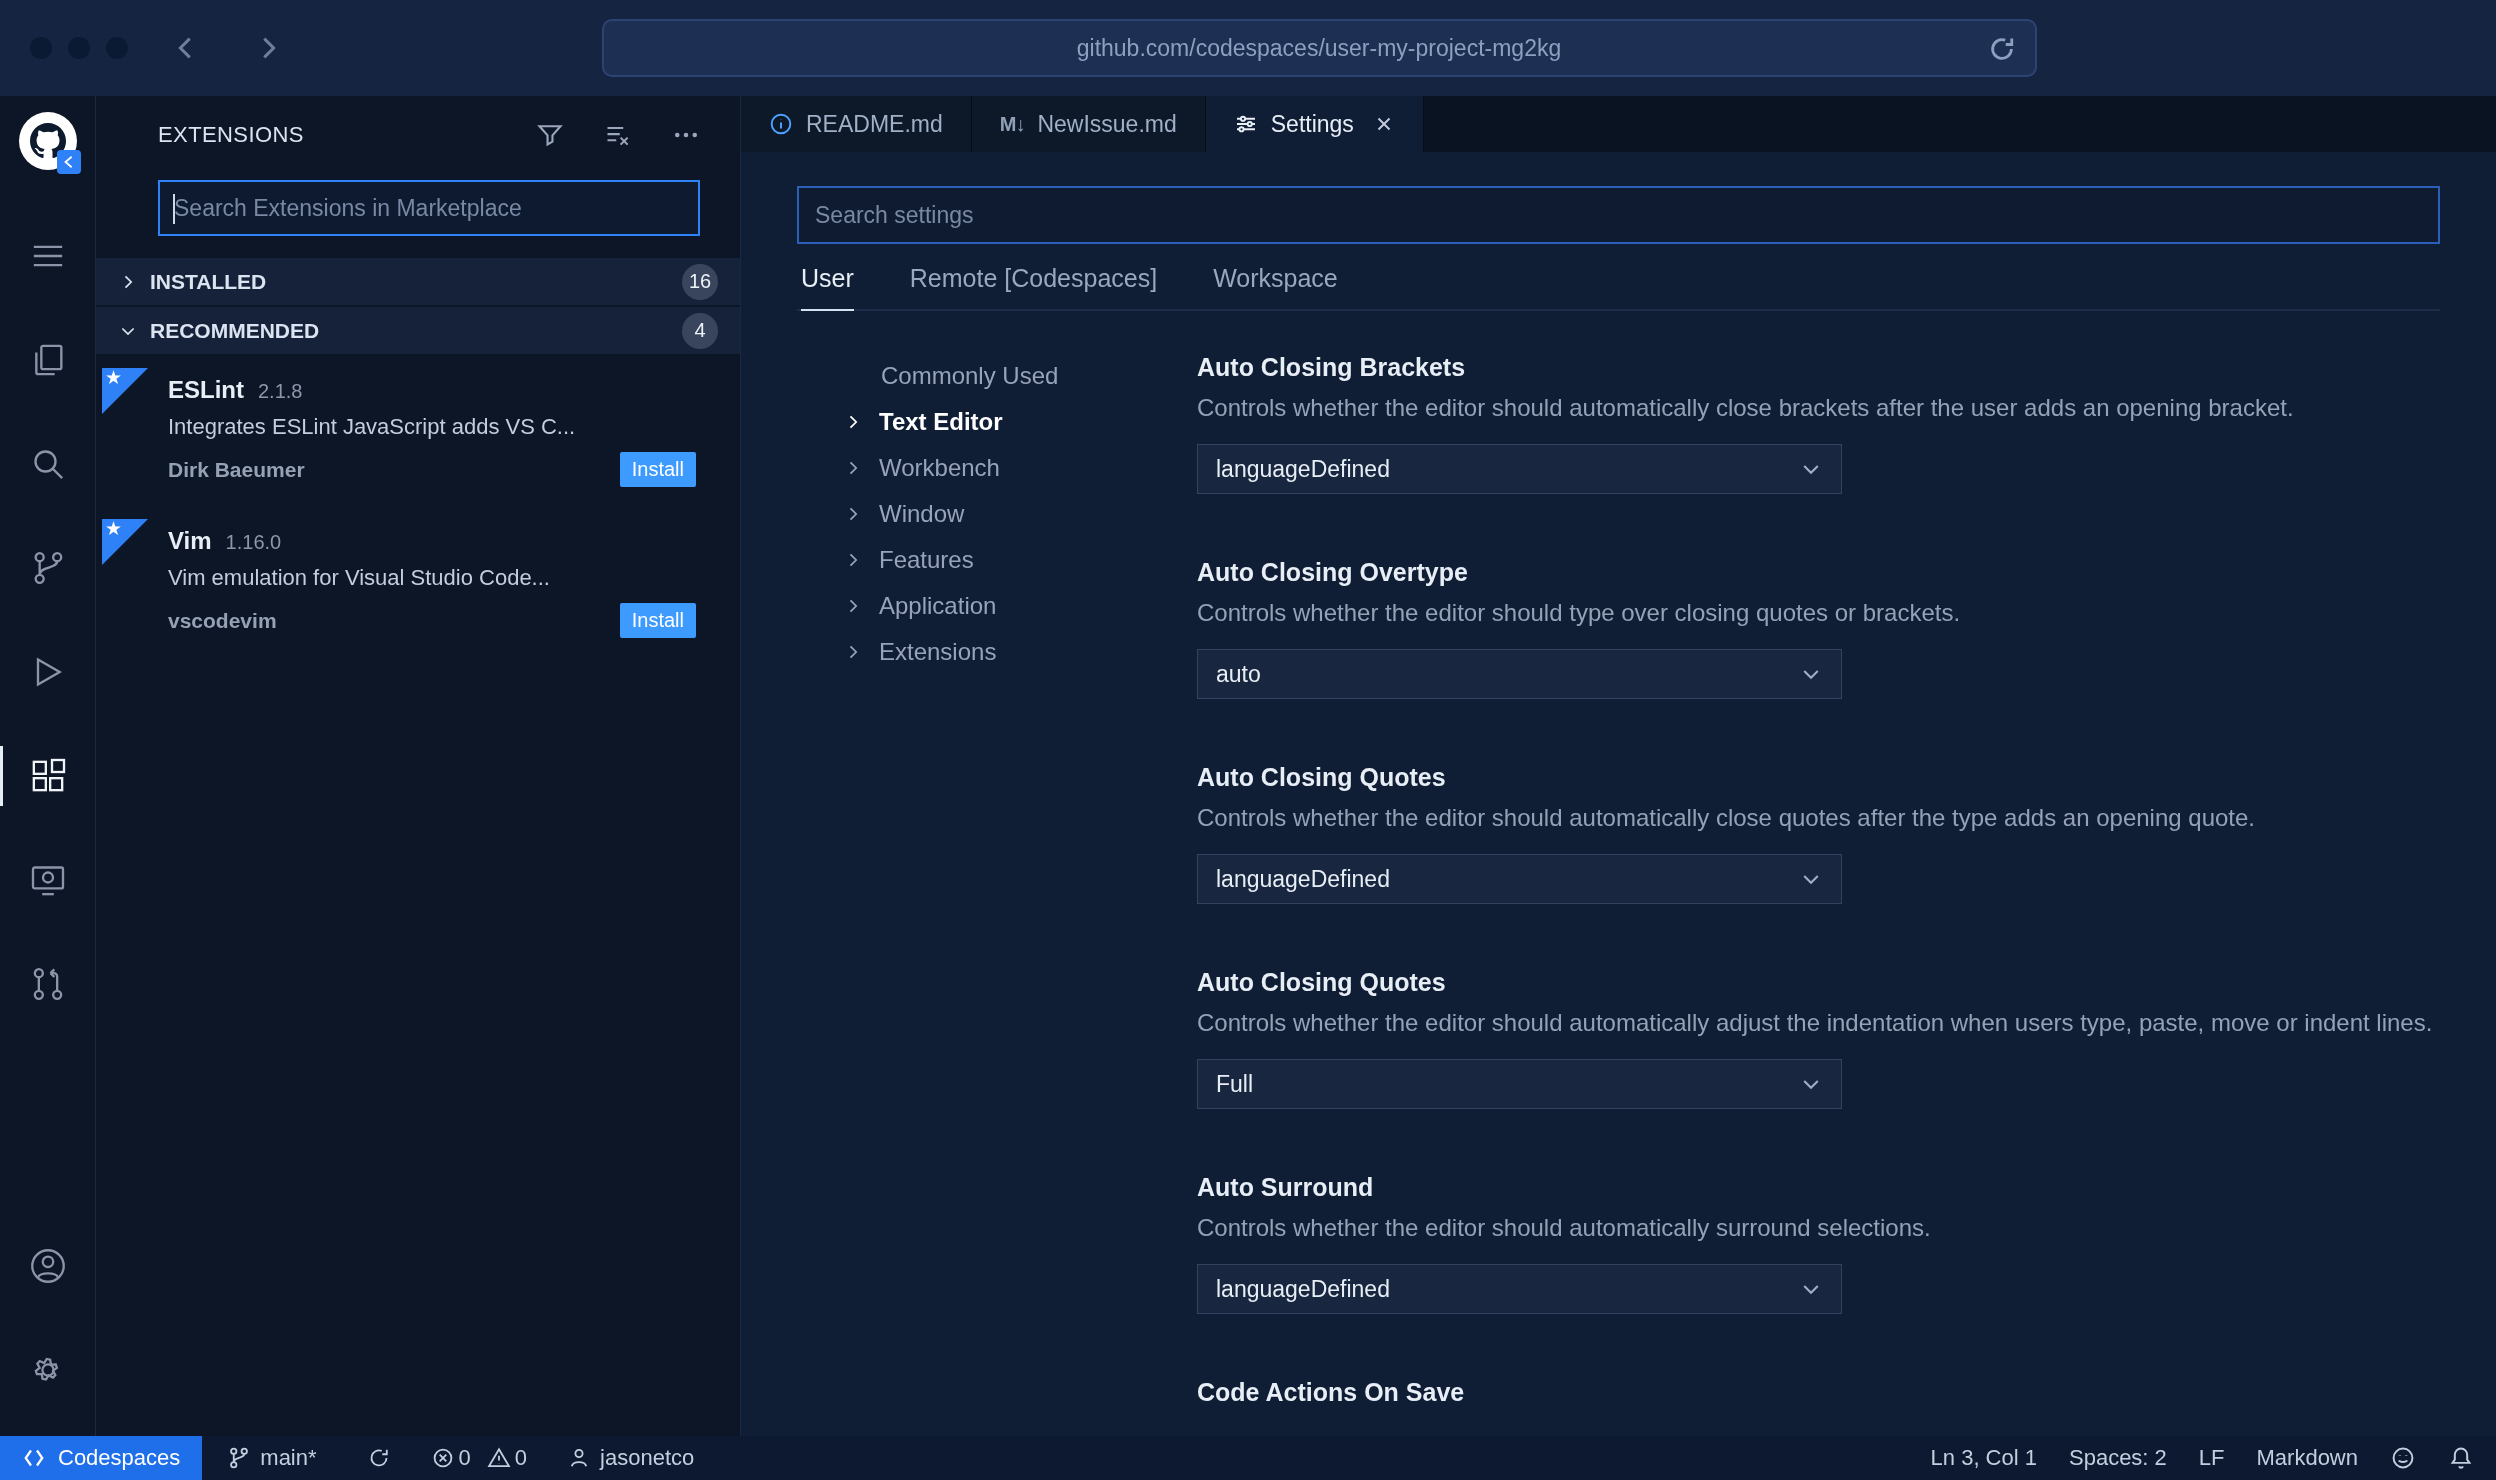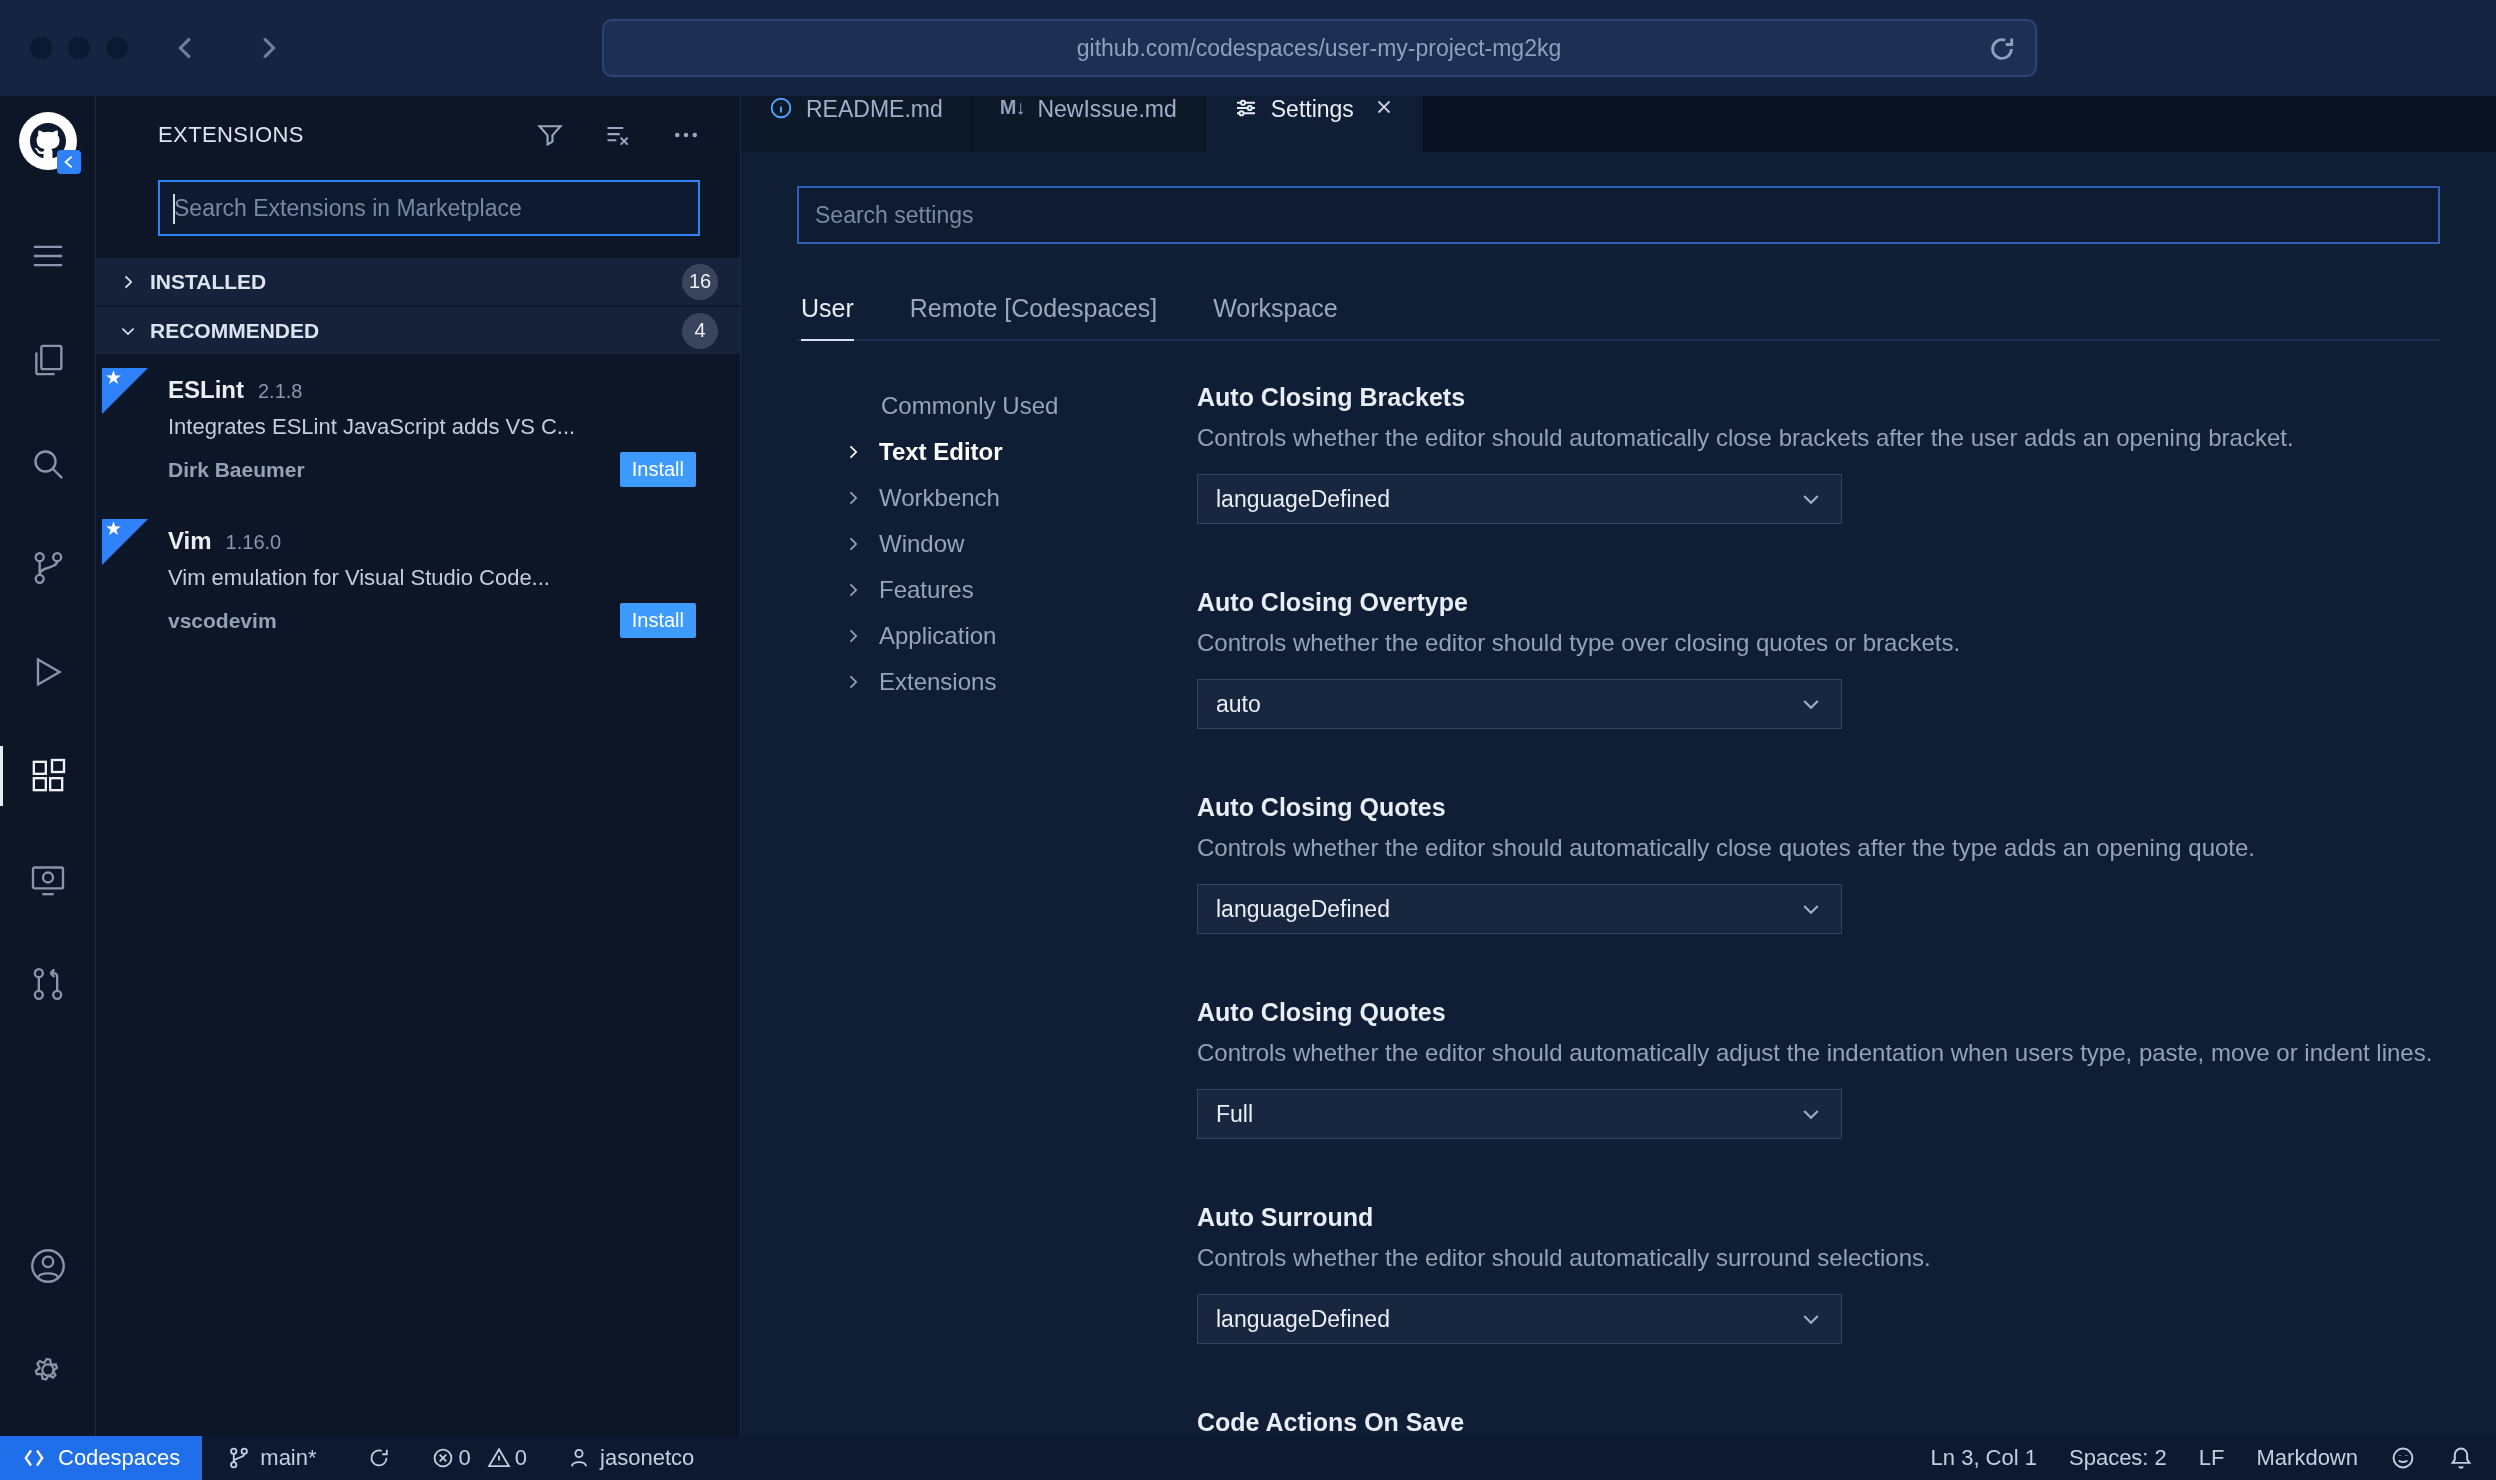--- a/index.html
+++ b/index.html
@@ -85,34 +85,34 @@
   .ext-publisher { font-size: 21px; font-weight: 700; color: #95a1b5; }
   .install-btn {
     margin-left: auto; background: #3d9bff; color: #ffffff; font-size: 20px; line-height: 1;
     padding: 7px 12px 8px; border-radius: 2px; cursor: pointer;
   }
 
   
   .editor { flex: 1; display: flex; flex-direction: column; background: #101e35; min-width: 0; }
   .tabbar { flex: 0 0 56px; background: #0a1322; display: flex; }
   .tab {
-    display: flex; align-items: flex-start; gap: 13px; padding: 0 28px; font-size: 23px; color: #9fb0c7;
+    display: flex; align-items: center; gap: 13px; padding: 0 28px; font-size: 23px; color: #9fb0c7;
     background: #0d1829; border-right: 1px solid #060d18; cursor: pointer;
   }
   .tab.active { background: #101e35; color: #e8eef6; }
   .tab .tab-close { display: flex; margin-left: 6px; color: #c3cddd; cursor: pointer; }
   .tab-icon { display: flex; align-items: center; }
   .md-glyph { font-size: 20px; color: #8fa0b8; font-weight: 700; letter-spacing: -1px; }
   .info-glyph { color: #4da3ff; }
 
   
   .settings { flex: 1; min-height: 0; padding: 34px 56px 0; display: flex; flex-direction: column; overflow: hidden; }
   .settings-search {
     flex: 0 0 58px; border: 2px solid #2b5fb8; background: #0e1b31; display: flex; align-items: center;
-    padding: 0 16px; margin-bottom: 50px;
+    padding: 0 16px; margin-bottom: 20px;
   }
   .scope-tabs { display: flex; gap: 56px; font-size: 25px; color: #9aa7bd; border-bottom: 2px solid #1e2d49; padding: 0 4px; }
   .scope-tab { padding-bottom: 16px; cursor: pointer; }
   .scope-tab.active { color: #e8eef6; border-bottom: 2px solid #d7e2f0; margin-bottom: -2px; }
   .settings-body { flex: 1; min-height: 0; display: flex; padding-top: 42px; overflow: hidden; }
   .toc { flex: 0 0 400px; display: flex; flex-direction: column; font-size: 24px; color: #97a3b8; }
   .toc-item { height: 46px; display: flex; align-items: center; gap: 16px; padding-left: 46px; cursor: pointer; }
   .toc-item.noarrow { padding-left: 84px; }
   .toc-item.active { color: #ffffff; font-weight: 700; }
   .toc-item .chev { display: flex; }

